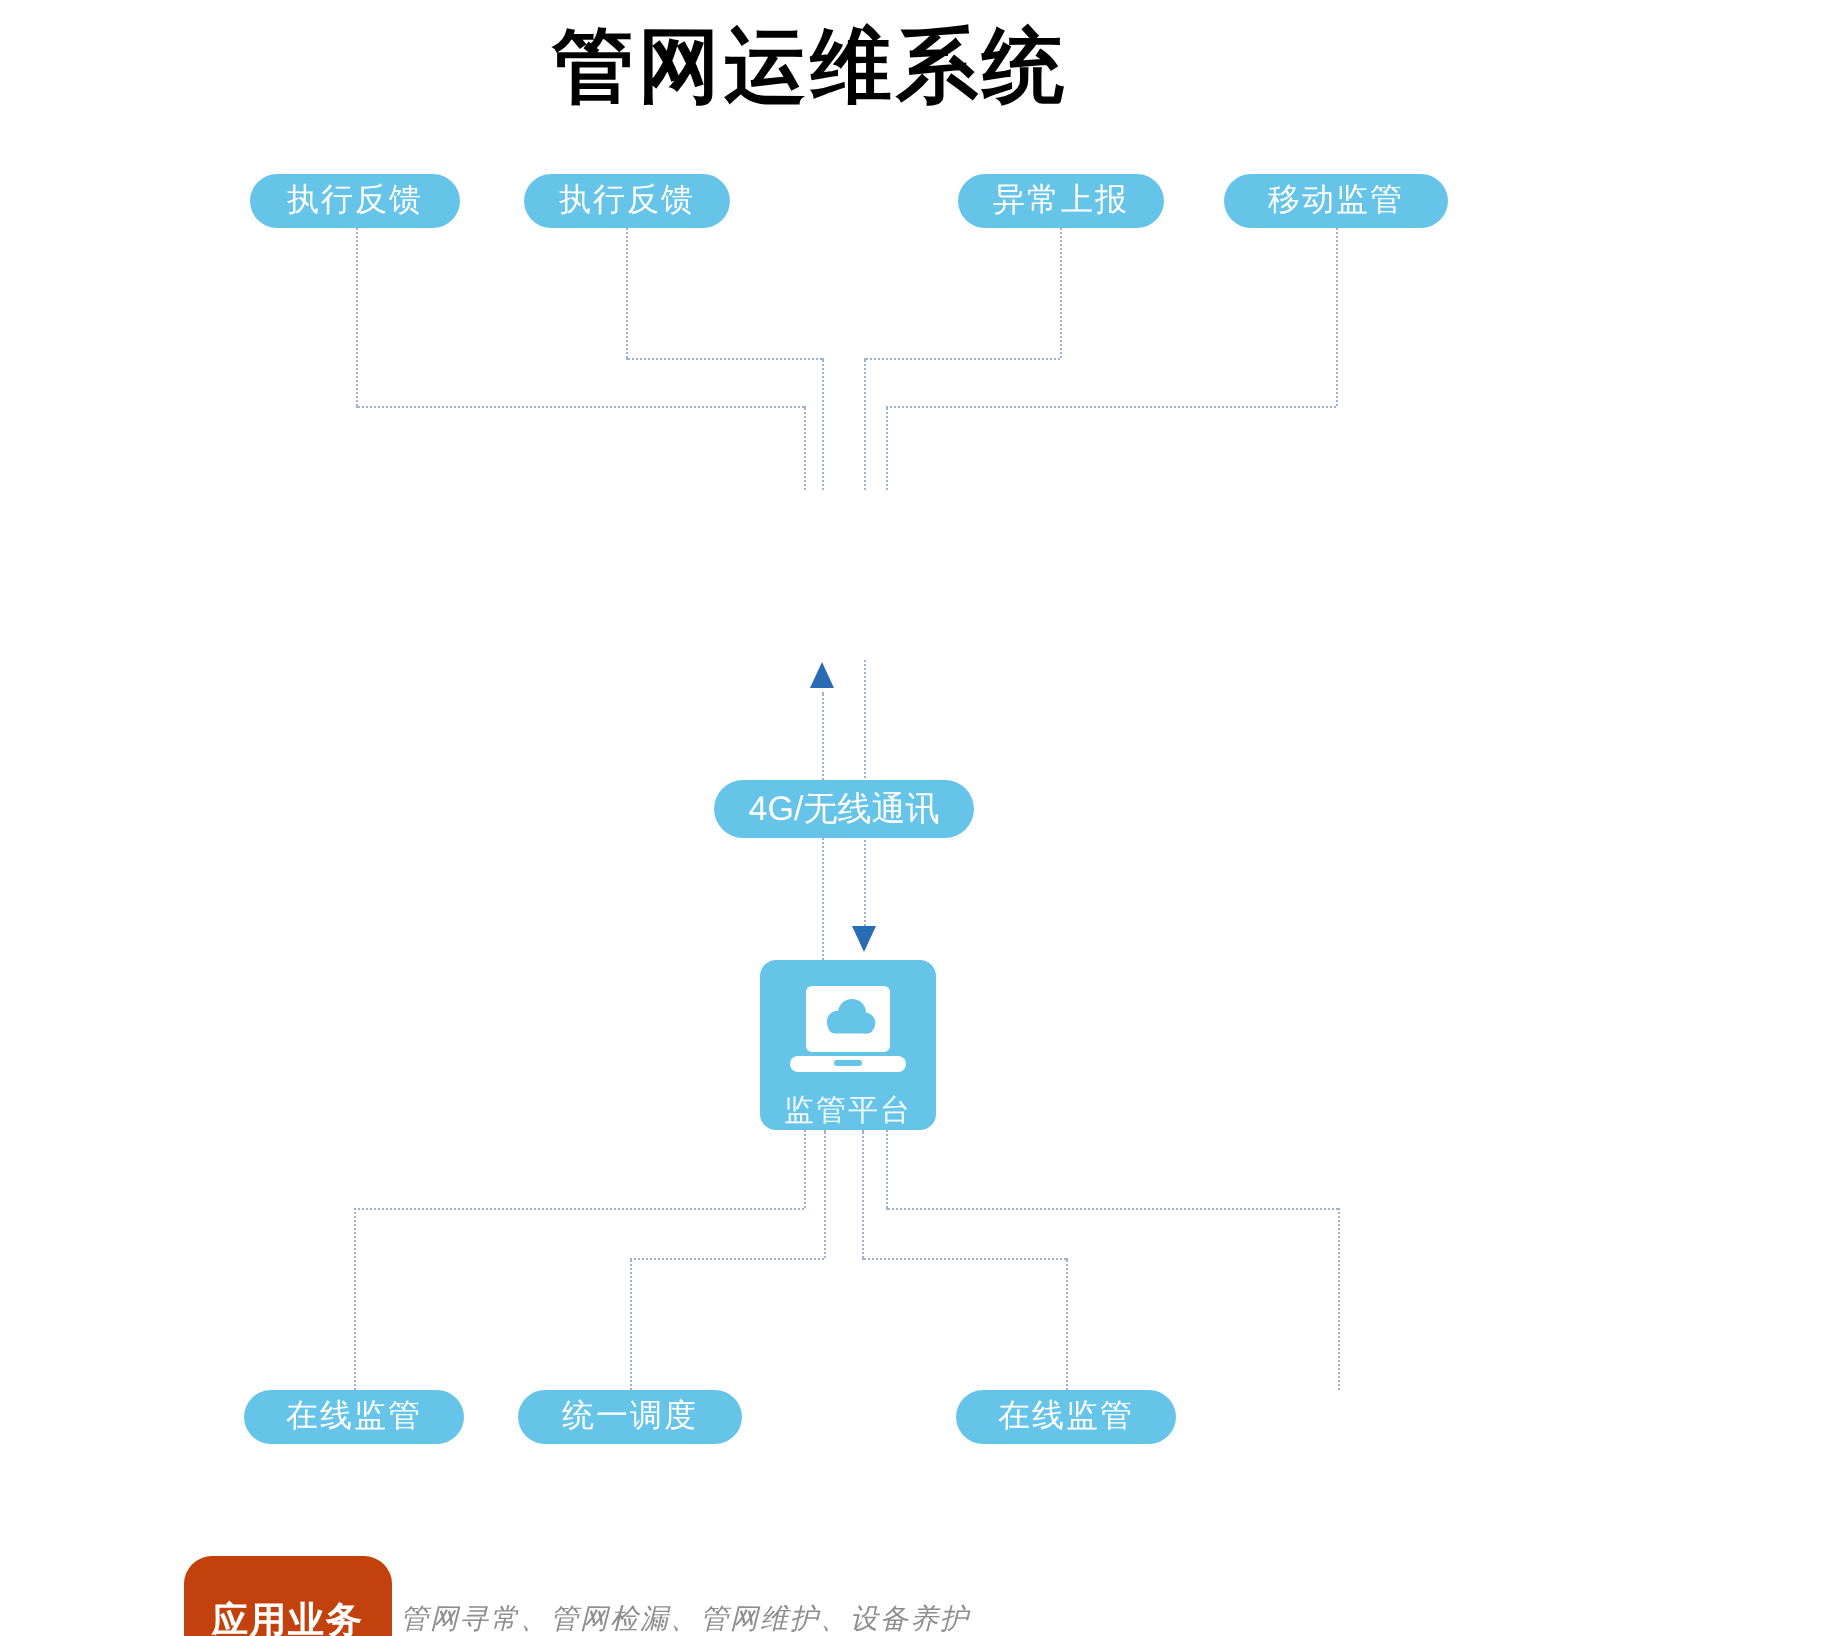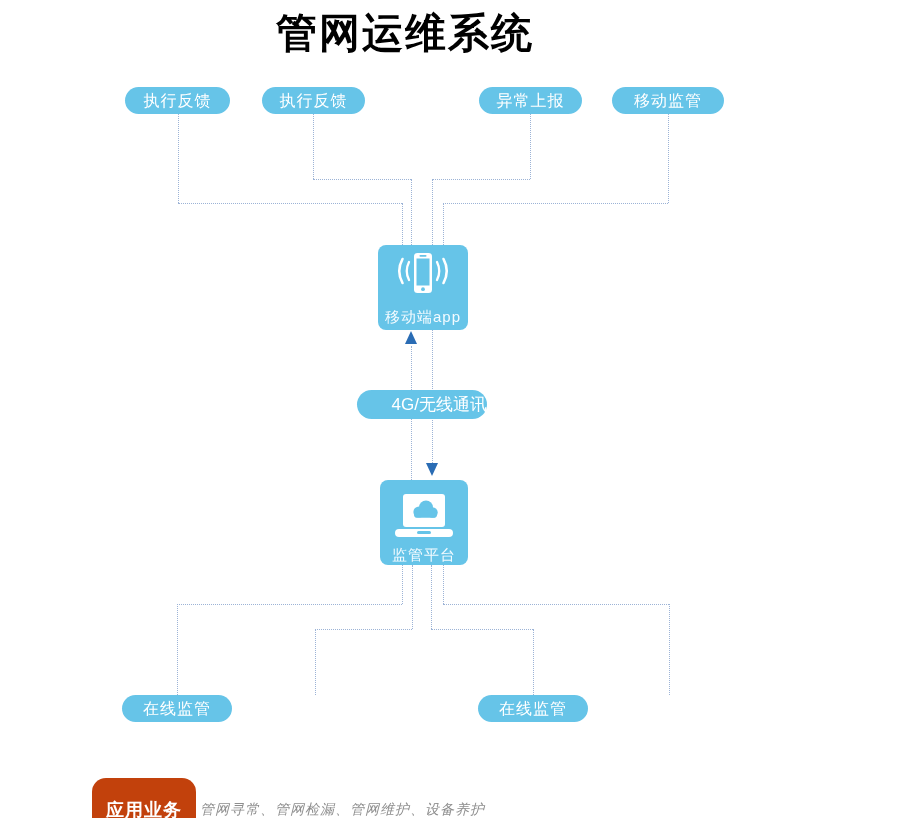--- a/index.html
+++ b/index.html
@@ -19,21 +19,21 @@
             border-right:6px solid transparent;border-bottom:13px solid #2a6cb4;z-index:3;}
   .arrow-down{position:absolute;width:0;height:0;border-left:6px solid transparent;
             border-right:6px solid transparent;border-top:13px solid #2a6cb4;z-index:3;}
   
   .node-box{position:absolute;background:#66c4e8;border-radius:8px;z-index:2;
             display:flex;flex-direction:column;align-items:center;justify-content:flex-start;}
   .node-box .icon{margin-top:7px;}
   .node-box .box-label{color:#f3fbff;font-size:15px;letter-spacing:1px;margin-top:2px;}
   
   .link-pill{position:absolute;left:357px;top:390px;width:130px;height:29px;line-height:29px;
-             border-radius:15px;background:#66c4e8;color:#ffffff;text-align:right;
+             border-radius:15px;background:#66c4e8;color:#ffffff;text-align:center;
              font-size:17px;z-index:3;}
   
   .footer{position:absolute;left:92px;top:778px;display:flex;align-items:center;z-index:2;}
   .footer-badge{background:#c2410c;color:#ffffff;font-weight:bold;font-size:18px;
                 border-radius:14px;padding:16px 14px;height:32px;line-height:32px;letter-spacing:1px;}
   .footer-text{color:#8e8e8e;font-size:14px;margin-left:4px;letter-spacing:1px;font-style:italic;}
 </style>
 </head>
 <body>
 
@@ -52,35 +52,20 @@
   <div class="v" style="left:668px;top:113px;height:90px;"></div>
   <div class="h" style="left:313px;top:179px;width:98px;"></div>
   <div class="h" style="left:432px;top:179px;width:98px;"></div>
   <div class="h" style="left:178px;top:203px;width:224px;"></div>
   <div class="h" style="left:443px;top:203px;width:225px;"></div>
   <div class="v" style="left:402px;top:203px;height:42px;"></div>
   <div class="v" style="left:411px;top:179px;height:66px;"></div>
   <div class="v" style="left:432px;top:179px;height:66px;"></div>
   <div class="v" style="left:443px;top:203px;height:42px;"></div>
 
-  <div class="node-box" style="left:378px;top:245px;width:90px;height:85px;">
-    <div class="icon">
-      <svg width="64" height="50" viewBox="0 0 64 50">
-        <path d="M18 10 Q13.5 19 18 28" fill="none" stroke="#ffffff" stroke-width="2.3" stroke-linecap="round"></path>
-        <path d="M11.5 7 Q5 19 11.5 31" fill="none" stroke="#ffffff" stroke-width="2.6" stroke-linecap="round"></path>
-        <path d="M46 10 Q50.5 19 46 28" fill="none" stroke="#ffffff" stroke-width="2.3" stroke-linecap="round"></path>
-        <path d="M52.5 7 Q59 19 52.5 31" fill="none" stroke="#ffffff" stroke-width="2.6" stroke-linecap="round"></path>
-        <rect x="23" y="1" width="18" height="40" rx="3.5" fill="#ffffff"></rect>
-        <rect x="25.5" y="6.5" width="13" height="27" fill="#66c4e8"></rect>
-        <rect x="28.5" y="3" width="7" height="1.7" rx="0.8" fill="#66c4e8"></rect>
-        <circle cx="32" cy="37.2" r="1.9" fill="#66c4e8"></circle>
-      </svg>
-    </div>
-    <div class="box-label">移动端app</div>
-  </div>
 
   <div class="arrow-up" style="left:405px;top:331px;"></div>
   <div class="v" style="left:411px;top:346px;height:134px;"></div>
   <div class="v" style="left:432px;top:330px;height:133px;"></div>
   <div class="arrow-down" style="left:426px;top:463px;"></div>
   <div class="link-pill">4G/无线通讯</div>
 
   <div class="node-box" style="left:380px;top:480px;width:88px;height:85px;justify-content:flex-end;">
     <div class="icon">
       <svg width="64" height="47" viewBox="0 0 64 47">
@@ -105,20 +90,21 @@
   <div class="h" style="left:177px;top:604px;width:225px;"></div>
   <div class="h" style="left:443px;top:604px;width:226px;"></div>
   <div class="h" style="left:315px;top:629px;width:97px;"></div>
   <div class="h" style="left:431px;top:629px;width:102px;"></div>
   <div class="v" style="left:177px;top:604px;height:91px;"></div>
   <div class="v" style="left:315px;top:629px;height:66px;"></div>
   <div class="v" style="left:533px;top:629px;height:66px;"></div>
   <div class="v" style="left:669px;top:604px;height:91px;"></div>
 
   <div class="pill" style="left:122px;top:695px;width:110px;">在线监管</div>
+  <div class="pill" style="left:259px;top:695px;width:112px;">统一调度</div>
   <div class="pill" style="left:478px;top:695px;width:110px;">在线监管</div>
 
   <div class="footer">
     <div class="footer-badge">应用业务</div>
     <div class="footer-text">管网寻常、管网检漏、管网维护、设备养护</div>
   </div>
 
 </div>
 
 </body></html>

